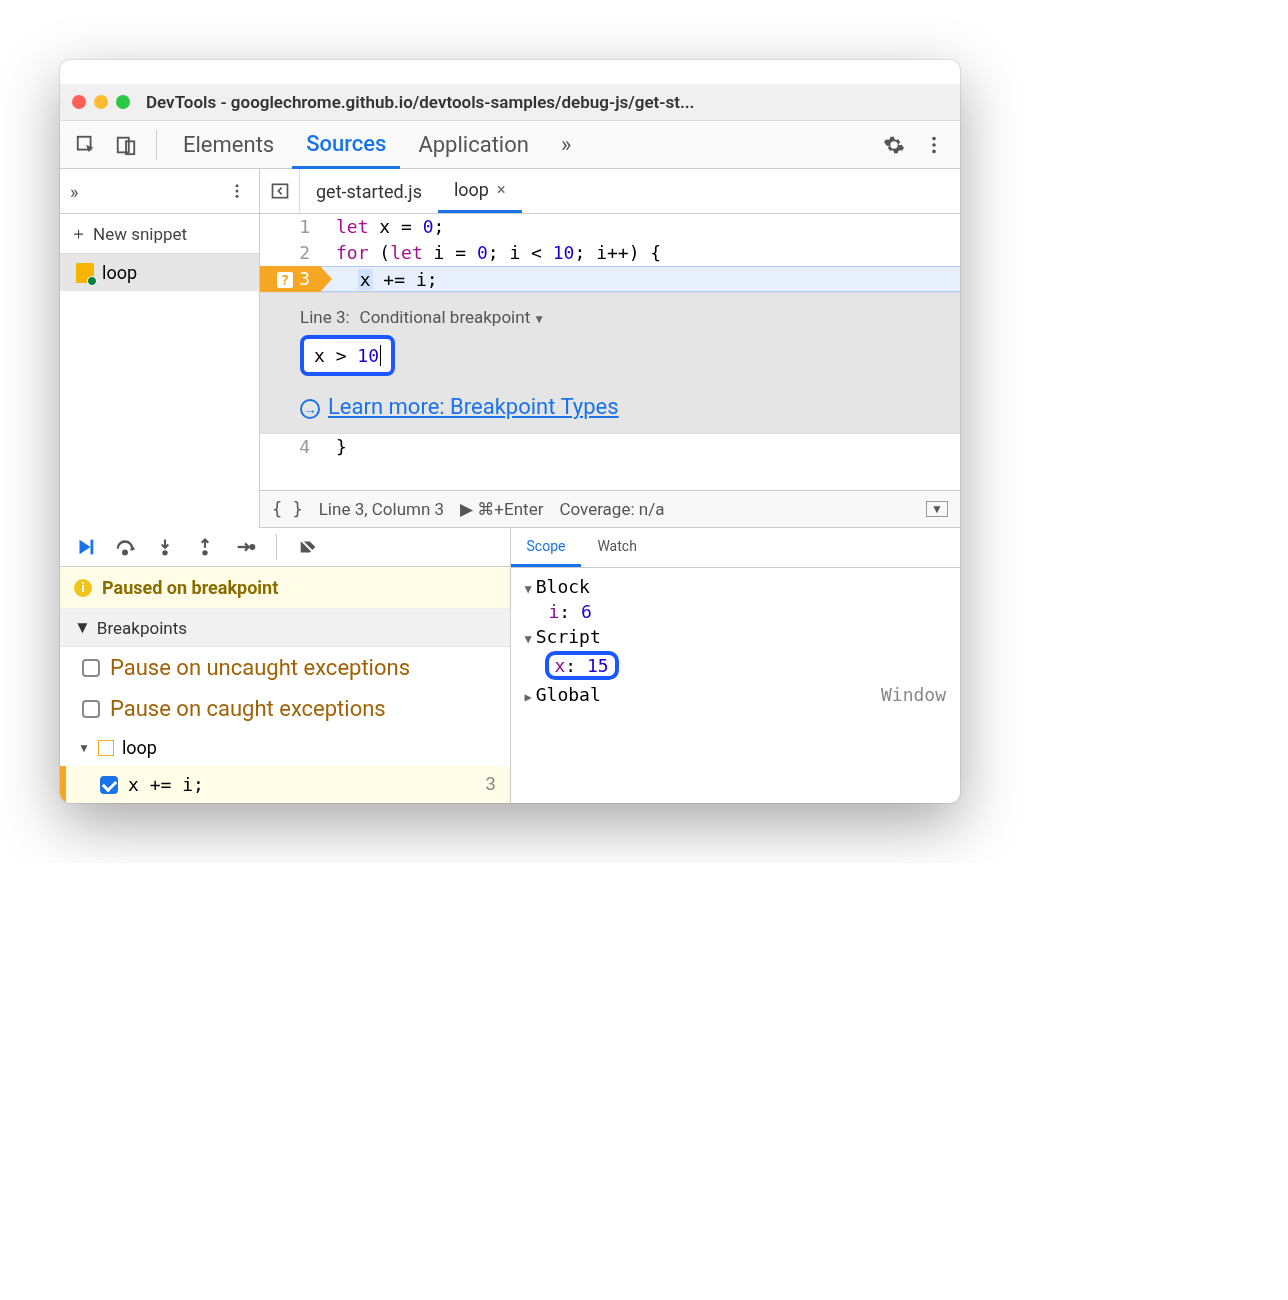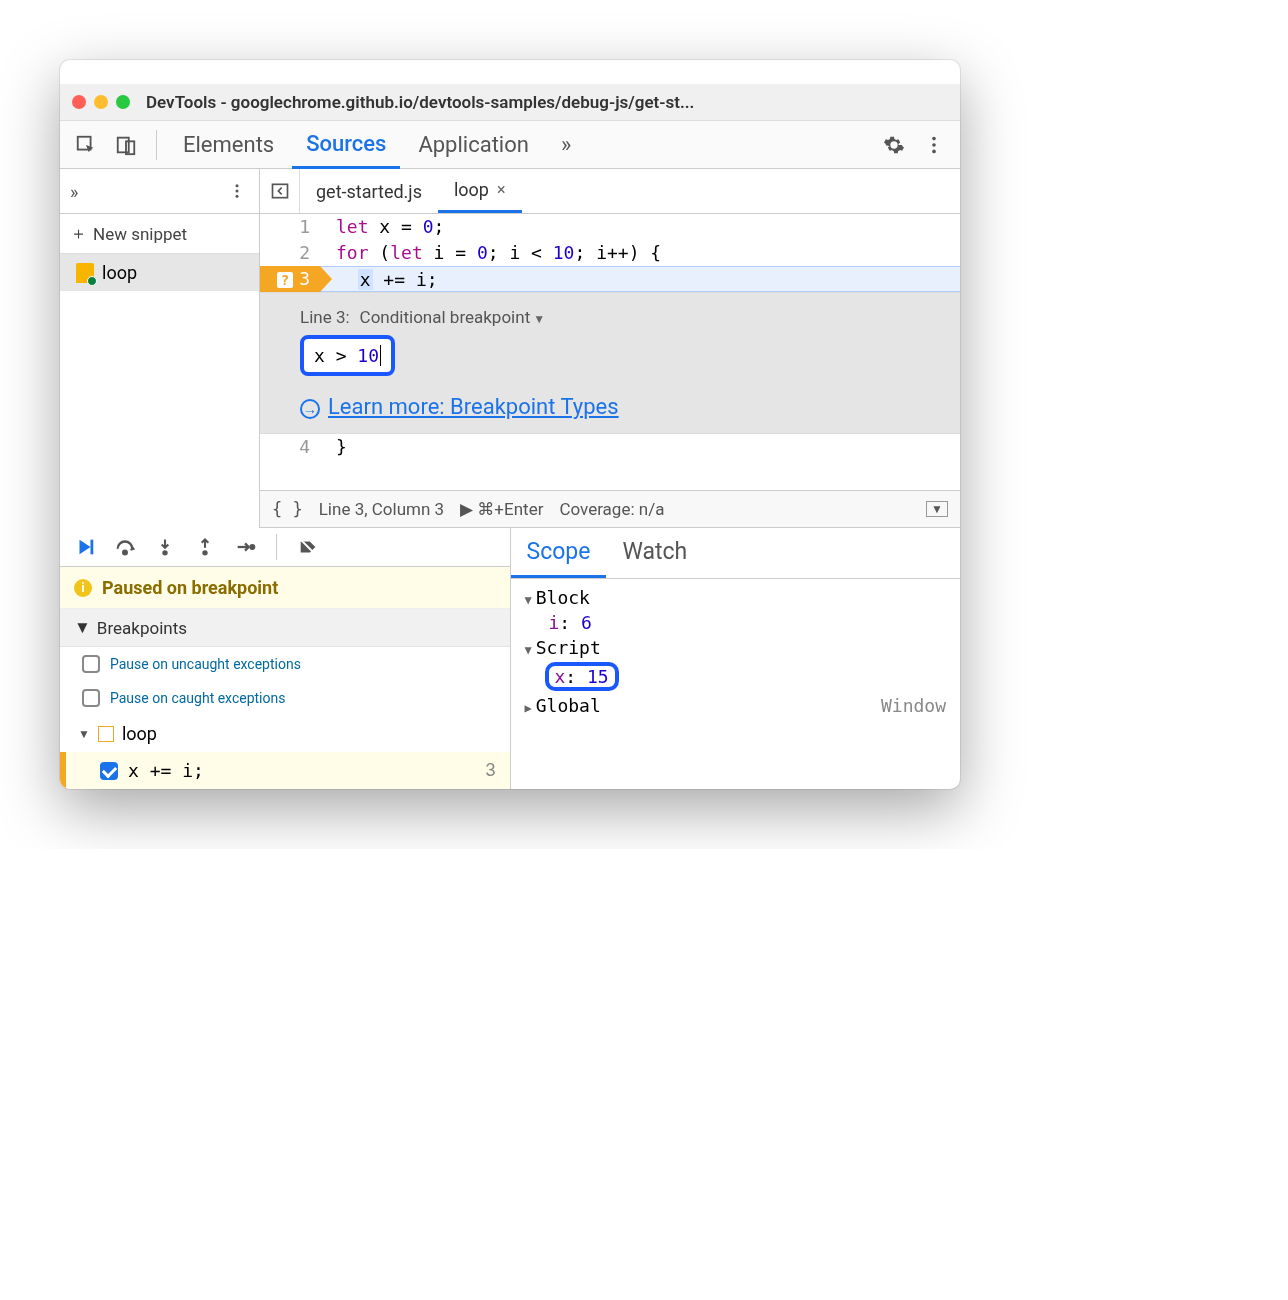--- a/index.html
+++ b/index.html
@@ -98,33 +98,33 @@
   
   .dbg { display:flex; }
   .dbg-left { flex:1; border-right:1px solid #ccc; }
   .dbg-toolbar { display:flex; align-items:center; gap:14px; padding:6px 12px; border-bottom:1px solid #ccc; }
   .dbg-toolbar .tb { color:#555; width:26px; height:26px; display:flex; align-items:center; justify-content:center;}
   .dbg-toolbar .tb.blue { color:#1a73e8; }
   .dbg-toolbar .vline { width:1px; height:26px; background:#ccc; margin:0 4px;}
   .paused-banner { background:#fffde7; color:#8a6d00; font-weight:700; padding:10px 14px; display:flex; align-items:center; gap:10px; border-bottom:1px solid #eee;}
   .paused-banner .i { width:18px; height:18px; border-radius:50%; background:#f0c419; color:#fff; display:flex; align-items:center; justify-content:center; font-weight:700; font-size:13px;}
   .section-hdr { background:#f1f1f1; padding:8px 14px; font-size:17px; color:#333; display:flex; align-items:center; gap:6px; border-bottom:1px solid #e3e3e3;}
-  .chk-row { padding:8px 14px 8px 22px; display:flex; align-items:center; gap:10px; font-size:14px; color:#0369a1;}
+  .chk-row { padding:8px 14px 8px 22px; display:flex; align-items:center; gap:10px; font-size:22px; color:#a16207;}
   .chk { width:18px; height:18px; border:2px solid #888; border-radius:4px; display:inline-block;}
   .chk.on { background:#1a73e8; border-color:#1a73e8; position:relative;}
   .chk.on::after { content:""; position:absolute; left:3px; top:0px; width:6px; height:10px; border:solid #fff; border-width:0 3px 3px 0; transform:rotate(45deg);}
   .bp-file { padding:8px 14px 8px 18px; display:flex; align-items:center; gap:8px;}
   .bp-file .tri { font-size:12px; color:#555;}
   .bp-file .ficon { width:16px; height:16px; border:1.5px solid #f5a623; }
   .bp-line { background:#fffde7; padding:8px 14px 8px 34px; display:flex; align-items:center; gap:10px; font-family: ui-monospace, monospace; border-left:6px solid #f5a623; justify-content:space-between;}
   .bp-line .r { color:#888; font-family:-apple-system, sans-serif;}
   
   .dbg-right { flex:1; }
   .scope-tabs { display:flex; border-bottom:1px solid #ccc; }
-  .scope-tab { padding:10px 16px; color:#555; font-size:23px; cursor:pointer;}
+  .scope-tab { padding:10px 16px; color:#555; font-size:14px; cursor:pointer;}
   .scope-tab.active { color:#1a73e8; border-bottom:3px solid #1a73e8;}
   .scope-body { padding:6px 10px; font-family: ui-monospace, Menlo, monospace; font-size:18px; }
   .scope-body .row { padding:2px 4px; }
   .scope-body .tri { color:#666; font-size:12px; margin-right:4px;}
   .scope-body .k { color:#881391;}
   .scope-body .v { color:#1c00cf;}
   .scope-body .grey { color:#888;}
   .hl-box { display:inline-block; border:4px solid #1a57ff; border-radius:10px; padding:0 6px;}
   .scope-body .gl-row { display:flex; justify-content:space-between; }
   svg { display:block; }

